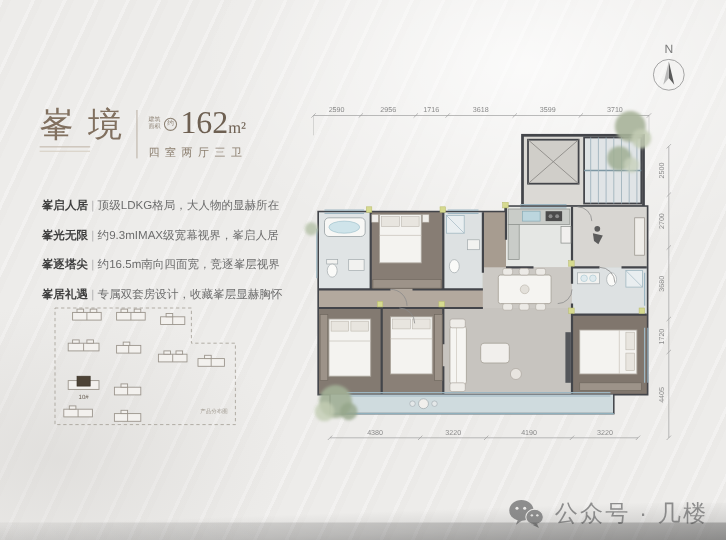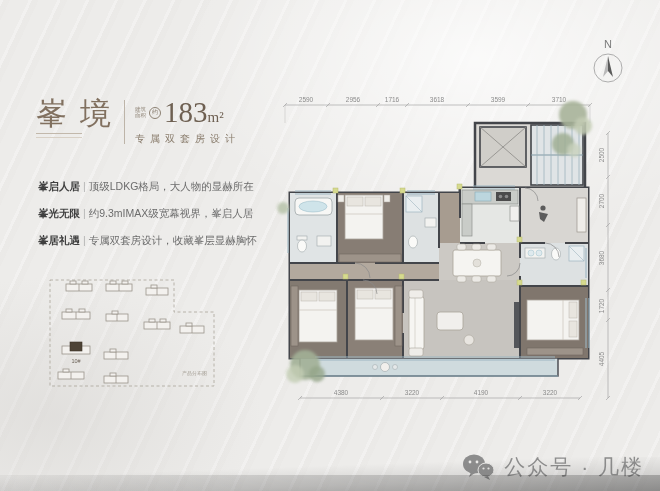--- a/index.html
+++ b/index.html
@@ -55,33 +55,36 @@
         <div class="title-underline"></div>
       </div>
       <div class="title-divider"></div>
       <div class="area-col">
         <div class="area-top">
           <div class="mini-label">
             <div>建筑</div>
             <div>面积</div>
           </div>
           <div class="approx-circle">约</div>
-          <div class="big-num"><span>183</span><span class="unit">m²</span></div>
+          <div class="big-num"><span>162</span><span class="unit">m²</span></div>
         </div>
-        <div class="layout-text">专属双套房设计</div>
+        <div class="layout-text">四室两厅三卫</div>
       </div>
     </div>
   </div>
 
   <div class="features">
     <div class="feature-line">
       <b>峯启人居</b><span class="feature-sep">|</span><span>顶级LDKG格局，大人物的显赫所在</span>
     </div>
     <div class="feature-line">
       <b>峯光无限</b><span class="feature-sep">|</span><span>约9.3mIMAX级宽幕视界，峯启人居</span>
+    </div>
+    <div class="feature-line">
+      <b>峯逐塔尖</b><span class="feature-sep">|</span><span>约16.5m南向四面宽，竞逐峯层视界</span>
     </div>
     <div class="feature-line">
       <b>峯居礼遇</b><span class="feature-sep">|</span><span>专属双套房设计，收藏峯层显赫胸怀</span>
     </div>
   </div>
 
   <svg class="abs" style="left:40px;top:272px" width="185" height="118" viewBox="0 0 185 118">
     <path d="M10,8 H134 V40 H174 V114 H10 Z" fill="none" stroke="#a9a49b" stroke-width="0.8" stroke-dasharray="3,2.5"></path>
 
     <g stroke="#9a948b" stroke-width="0.8" fill="#f3f1ee">

